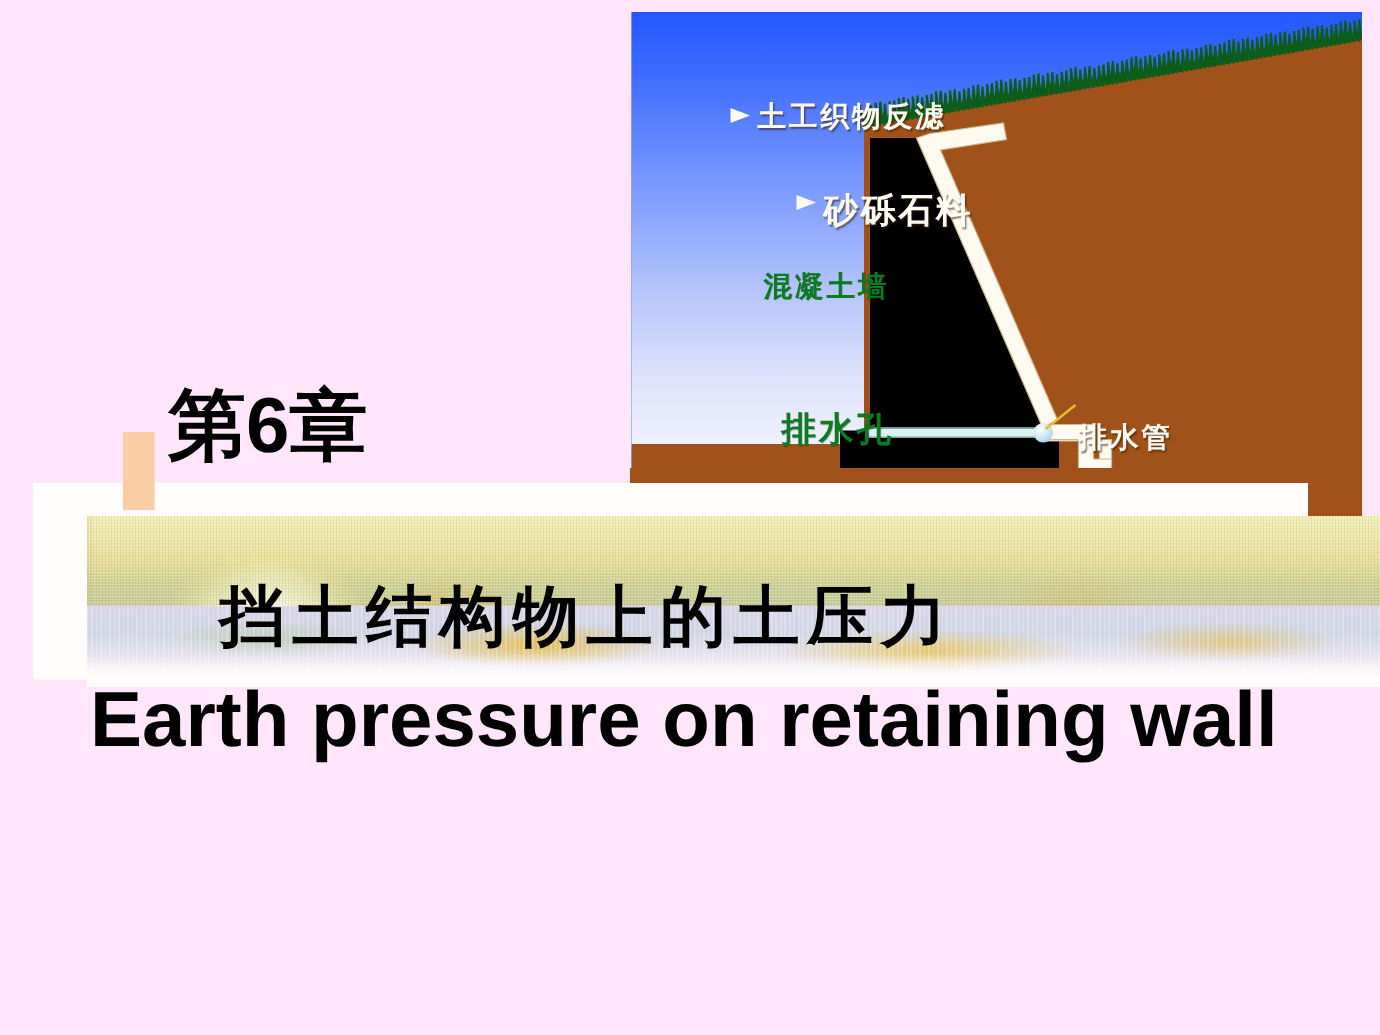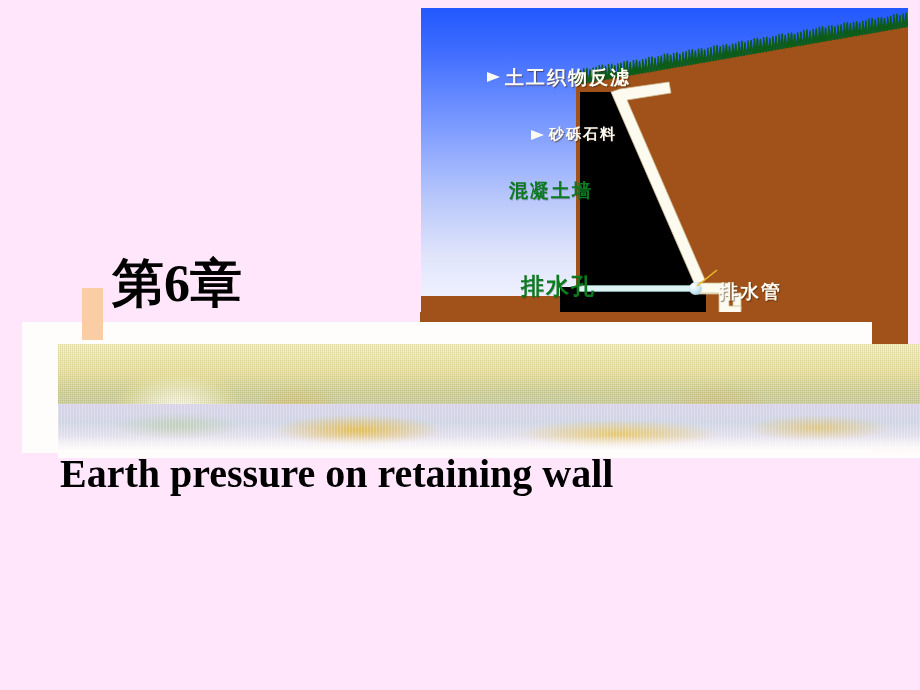--- a/index.html
+++ b/index.html
@@ -63,26 +63,26 @@
       radial-gradient(ellipse 140px 20px at 560px 30px,rgba(232,190,60,.7) 0%,transparent 72%),
       radial-gradient(ellipse 100px 18px at 760px 24px,rgba(226,186,70,.6) 0%,transparent 72%),
       radial-gradient(ellipse 90px 18px at 120px 22px,rgba(180,200,150,.55) 0%,transparent 72%);}
   #texture-band2 .u3{position:absolute;inset:0;
     background-image:repeating-linear-gradient(90deg,rgba(255,255,255,.25) 0 1px,transparent 1px 3px);}
   #band-fade{position:absolute;left:58px;top:436px;width:862px;height:22px;
     background:linear-gradient(180deg,rgba(255,253,251,0) 0%,#fffdfb 85%);}
 
   #brown-block{position:absolute;left:420px;top:312px;width:488px;height:46px;background:#a0521a;}
 
-  #chapter{position:absolute;left:112px;top:258px;font-family:Liberation Serif, serif;
+  #chapter{position:absolute;left:112px;top:258px;font-family:Liberation Sans, sans-serif;
     font-weight:bold;font-size:52px;color:#000;letter-spacing:0px;line-height:1;}
   #title-cn{position:absolute;left:146px;top:390px;font-family:"DejaVu Sans",sans-serif;
     font-weight:bold;font-size:44px;color:#000;letter-spacing:5px;line-height:1;}
-  #title-en{position:absolute;left:60px;top:452px;font-family:Liberation Serif, serif;
-    font-weight:bold;font-size:40px;color:#000;letter-spacing:0px;line-height:1.1;}
+  #title-en{position:absolute;left:60px;top:452px;font-family:Liberation Sans, sans-serif;
+    font-weight:bold;font-size:52px;color:#000;letter-spacing:0px;line-height:1.1;}
 </style>
 </head>
 <body>
 
 <div id="slide">
 
   <div id="figure">
 
     <div id="sky"></div>
     <div id="ground-flat"></div>
@@ -439,21 +439,21 @@
 
     <svg style="position:absolute;left:0;top:0;width:487px;height:350px;" viewBox="0 0 487 350" preserveAspectRatio="none">
       <line x1="276" y1="278" x2="296" y2="262" stroke="#e8bc2a" stroke-width="1.6"></line>
     </svg>
 
     <div class="arrow" style="left:66px;top:64px;transform:scaleX(-1);"></div>
     <div class="arrow" style="left:110px;top:122px;transform:scaleX(-1);"></div>
 
     <div class="lbl lbl-green" style="left:88px;top:141px;font-size:19px;margin-top:29px;">混凝土墙</div>
     <div class="lbl lbl-white" style="left:84px;top:57px;font-size:19px;">土工织物反滤</div>
-    <div class="lbl lbl-white" style="left:128px;top:117px;font-size:15px;">砂砾石料</div>
+    <div class="lbl lbl-white" style="left:128px;top:117px;font-size:23px;">砂砾石料</div>
     <div class="lbl lbl-green" style="left:100px;top:263px;font-size:23px;">排水孔</div>
     <div class="lbl lbl-white" style="left:298px;top:243px;font-size:19px;margin-top:28px;">排水管</div>
   </div>
 
   <div id="brown-block"></div>
   <div id="accent-bar2"></div>
   <div id="white-panel"></div>
   <div id="accent-bar"></div>
 
   <div id="texture-band">
@@ -462,14 +462,15 @@
       <div class="t3"></div>
   </div>
   <div id="texture-band2">
     <div class="u1"></div>
       <div class="u2"></div>
       <div class="u3"></div>
   </div>
   <div id="band-fade"></div>
 
   <div id="chapter">第6章</div>
+  <div id="title-cn">挡土结构物上的土压力</div>
   <div id="title-en">Earth pressure on retaining wall</div>
 </div>
 
 </body></html>

